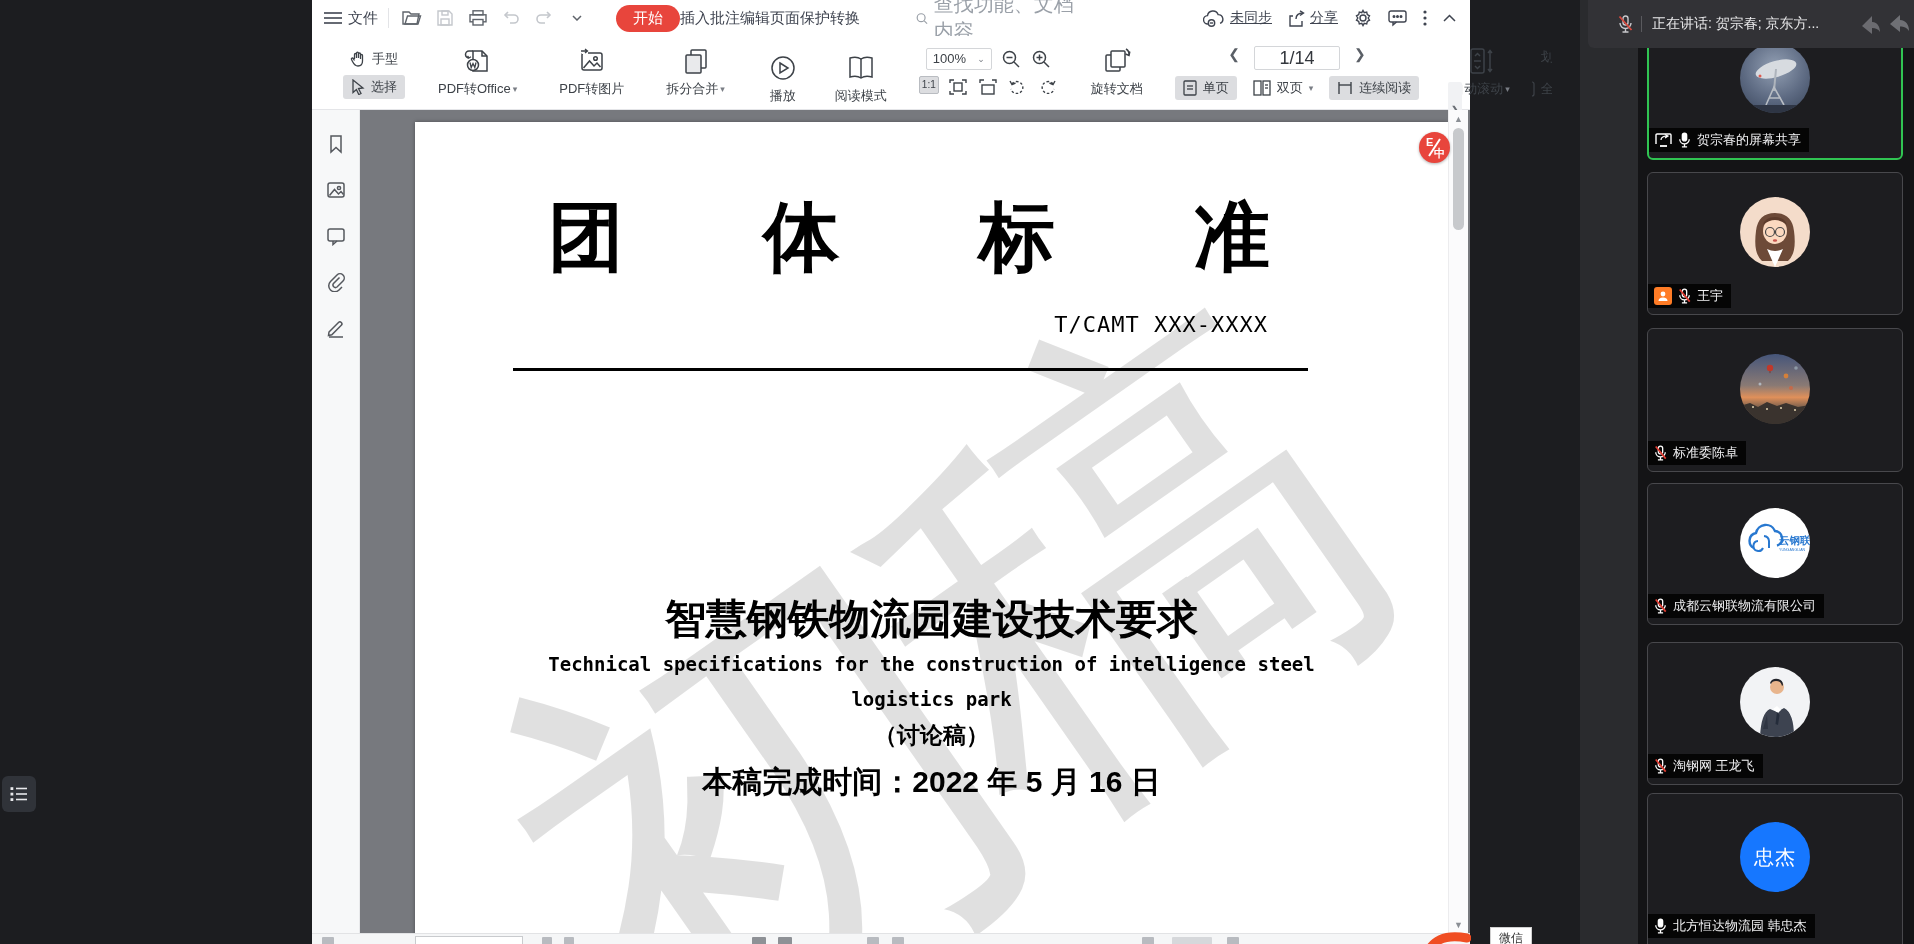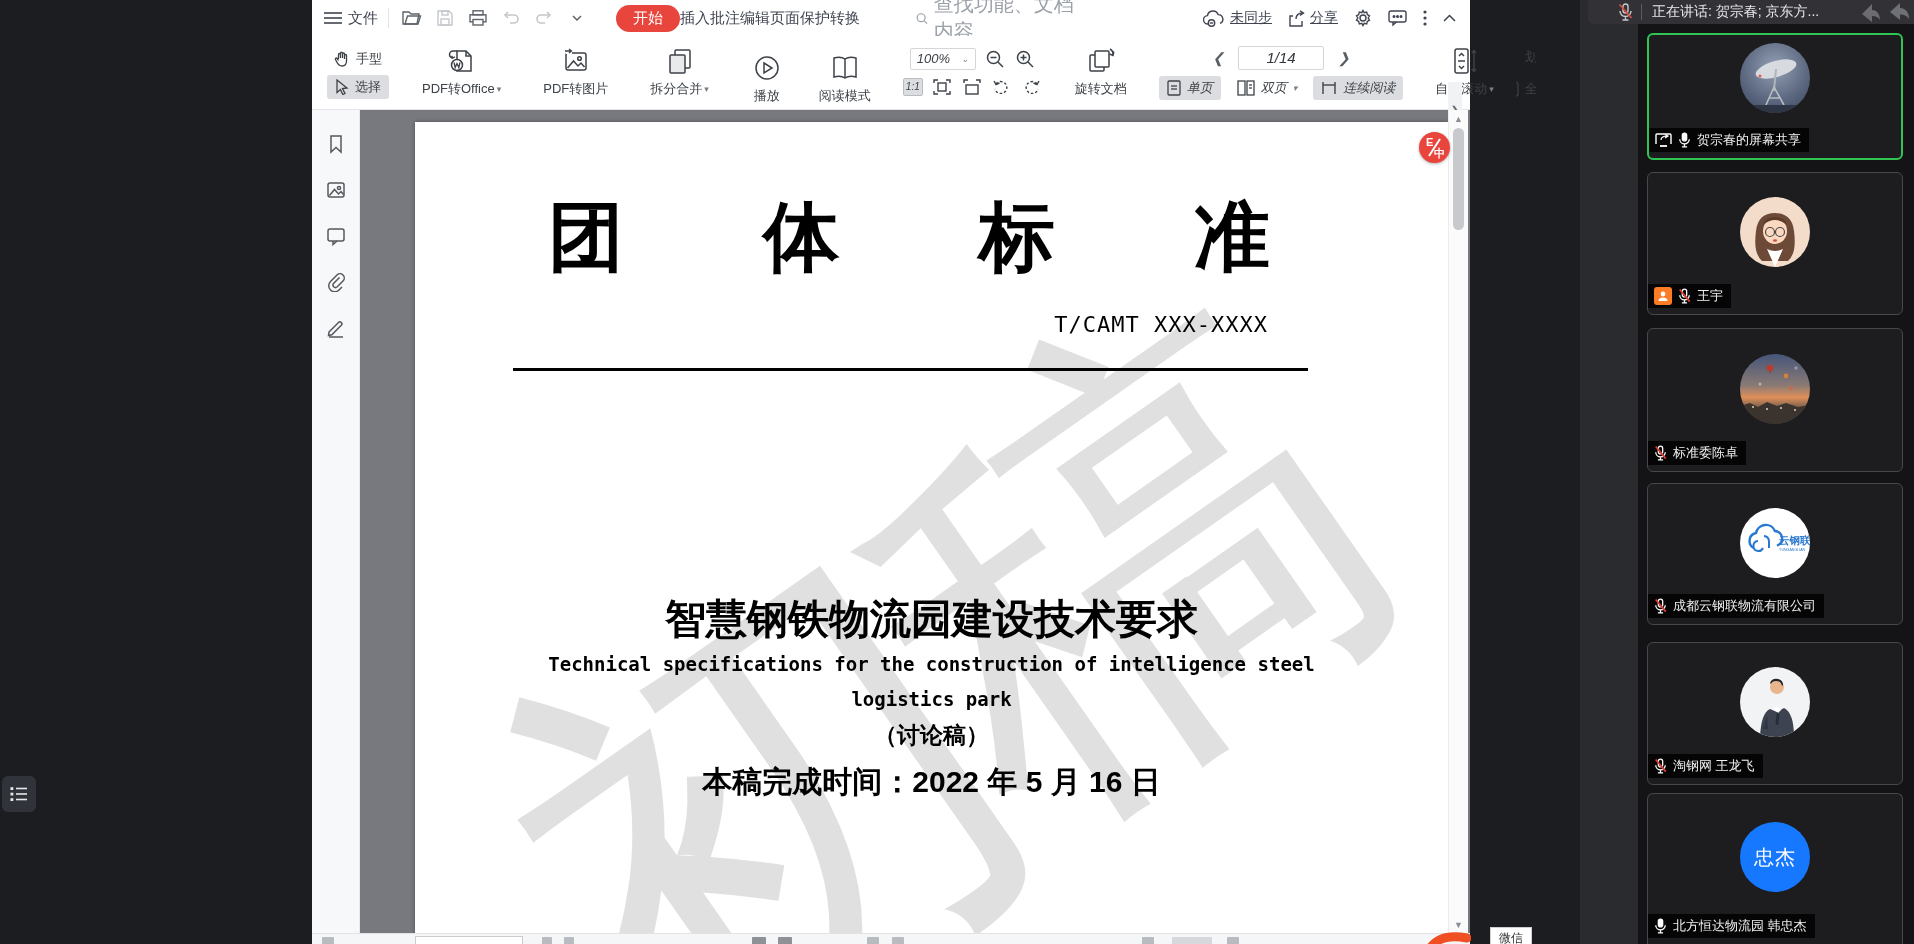--- a/index.html
+++ b/index.html
@@ -30,27 +30,27 @@
     border-bottom:1px solid #e4e5e8; display:flex; align-items:stretch; color:#3d4248; }
   .rgroup { display:flex; align-items:center; padding:0 10px; }
   .rsep { width:1px; background:#e8e9eb; margin:8px 0; }
   .stackcol { display:flex; flex-direction:column; justify-content:center; gap:4px; }
   .smallbtn { display:flex; align-items:center; gap:6px; font-size:13px; padding:3px 8px; border-radius:3px; cursor:pointer; white-space:nowrap; }
   .smallbtn.selected { background:#dcdde0; }
   .bigbtn { display:flex; flex-direction:column; align-items:center; justify-content:center; gap:5px;
     font-size:13px; padding:4px 12px; cursor:pointer; white-space:nowrap; border-radius:3px; }
   .bigbtn .lbl { display:flex; align-items:center; gap:2px; }
   .caret { font-size:9px; color:#7a7e85; }
-  .iconrow { display:flex; align-items:center; gap:8px;font-style:italic; }
+  .iconrow { display:flex; gap:8px; }
   .zoombox { width:66px; height:22px; border:1px solid #d4d6d9; background:#fff; border-radius:2px;
     display:flex; align-items:center; justify-content:space-between; padding:0 6px; font-size:13px; cursor:pointer; }
   .sqbtn { width:22px; height:22px; border-radius:3px; display:flex; align-items:center; justify-content:center; cursor:pointer; }
   .sqbtn.selected { background:#dcdde0; }
   .pageinput { width:86px; height:24px; border:1px solid #d4d6d9; background:#fff; border-radius:2px;
-    text-align:center; font-size:15px; line-height:22px; color:#33373d; cursor:text; }
+    text-align:center; font-size:18px; line-height:22px; color:#33373d; cursor:text; }
   .navarrow { font-size:14px; color:#5a5f66; padding:0 6px; cursor:pointer; }
   .collapse-strip { position:absolute; right:8px; top:46px; width:14px; height:56px; background:#f1f2f4;
     border-radius:2px; display:flex; align-items:center; justify-content:center; color:#6a6e74; font-size:11px; cursor:pointer; }
 
   
   .content { position:absolute; left:0; top:110px; width:100%; bottom:11px; background:#77797e; overflow:hidden; }
   .rail { position:absolute; left:0; top:0; width:48px; height:100%; background:#f7f8f9; border-right:1px solid #e8e9eb;
     display:flex; flex-direction:column; align-items:center; padding-top:24px; gap:26px; }
   .rail .ric { width:20px; height:20px; cursor:pointer; }
   .page { position:absolute; left:103px; top:12px; width:1033px; height:920px; background:#fff;
@@ -82,21 +82,21 @@
   .sb-down { position:absolute; bottom:3px; left:0; width:100%; text-align:center; color:#8b8f95; font-size:9px; cursor:pointer; }
 
   
   .statusbar { position:absolute; left:0; bottom:0; width:100%; height:11px; background:#f5f6f7; border-top:1px solid #e2e3e5; overflow:hidden; }
   .stub { position:absolute; top:3px; background:#b8bbc0; border-radius:1px; }
   .stub-input { position:absolute; left:103px; top:2px; width:108px; height:18px; background:#fff; border:1px solid #c9cbce; }
 
   
   #meeting { position:absolute; left:1580px; top:0; width:334px; height:944px; background:#141416; }
   .meet-leftstrip { position:absolute; left:0; top:0; width:58px; height:100%; background:#2a2b2e; }
-  .speakbar { position:absolute; left:8px; top:0; width:326px; height:24px; background:#323236;
+  .speakbar { position:absolute; left:8px; top:0; width:326px; height:48px; background:#323236;
     border-radius:0 0 0 6px; display:flex; align-items:center; color:#e8e8ea; font-size:14px; z-index:5; }
   .speak-div { width:1px; height:16px; background:#5a5a5e; margin:0 10px 0 8px; }
   .speak-arrows { margin-left:auto; display:flex; align-items:center; gap:2px; padding-right:2px; }
 
   .tile { position:absolute; left:67px; width:256px; background:#1d1d20; border:1px solid #48484c; border-radius:6px; cursor:pointer; }
   .tile.active { border:2px solid #30c452; }
   .avatar { position:absolute; left:50%; top:42%; transform:translate(-50%,-50%); width:70px; height:70px; border-radius:50%; overflow:hidden; }
   .tile.active .avatar { top:35%; }
   .avatar svg { display:block; width:100%; height:100%; }
   .avatar-initials { background:#1677ff; display:flex; align-items:center; justify-content:center;
@@ -225,21 +225,21 @@
       </div>
       <div class="mb-item">
         <svg width="13" height="8" viewBox="0 0 13 8" fill="none" stroke="#3f4450" stroke-width="1.5">
             <path d="M1 7 L6.5 1.5 L12 7"></path>
           </svg>
       </div>
     </div>
   </div>
 
   <div class="ribbon">
-    <div class="rgroup stackcol" style="padding-left:14px;">
+    <div class="rgroup stackcol" style="padding-left:30px;">
       <div class="smallbtn">
         <svg width="16" height="16" viewBox="0 0 16 16" fill="none" stroke="#3d4248" stroke-width="1.3">
             <path d="M4.5 8 V3.5 a1 1 0 0 1 2 0 V7 M6.5 6.8 V2.2 a1 1 0 0 1 2 0 V7 M8.5 6.8 V3 a1 1 0 0 1 2 0 V8 M10.5 7.5 V4.5 a1 1 0 0 1 2 0 V10 c0 3-1.5 5-4.5 5 s-4-1.5-5.5-4.5 L1.5 8.5 a1 1 0 0 1 1.8-.9 L4.5 9.5"></path>
           </svg>
         <span>手型</span>
       </div>
       <div class="smallbtn selected">
         <svg width="14" height="16" viewBox="0 0 14 16" fill="none" stroke="#3d4248" stroke-width="1.3">
             <path d="M2 1 L12 9 L7.5 9.6 L10 14.5 L7.8 15.5 L5.4 10.5 L2 13.5 z"></path>
           </svg>

